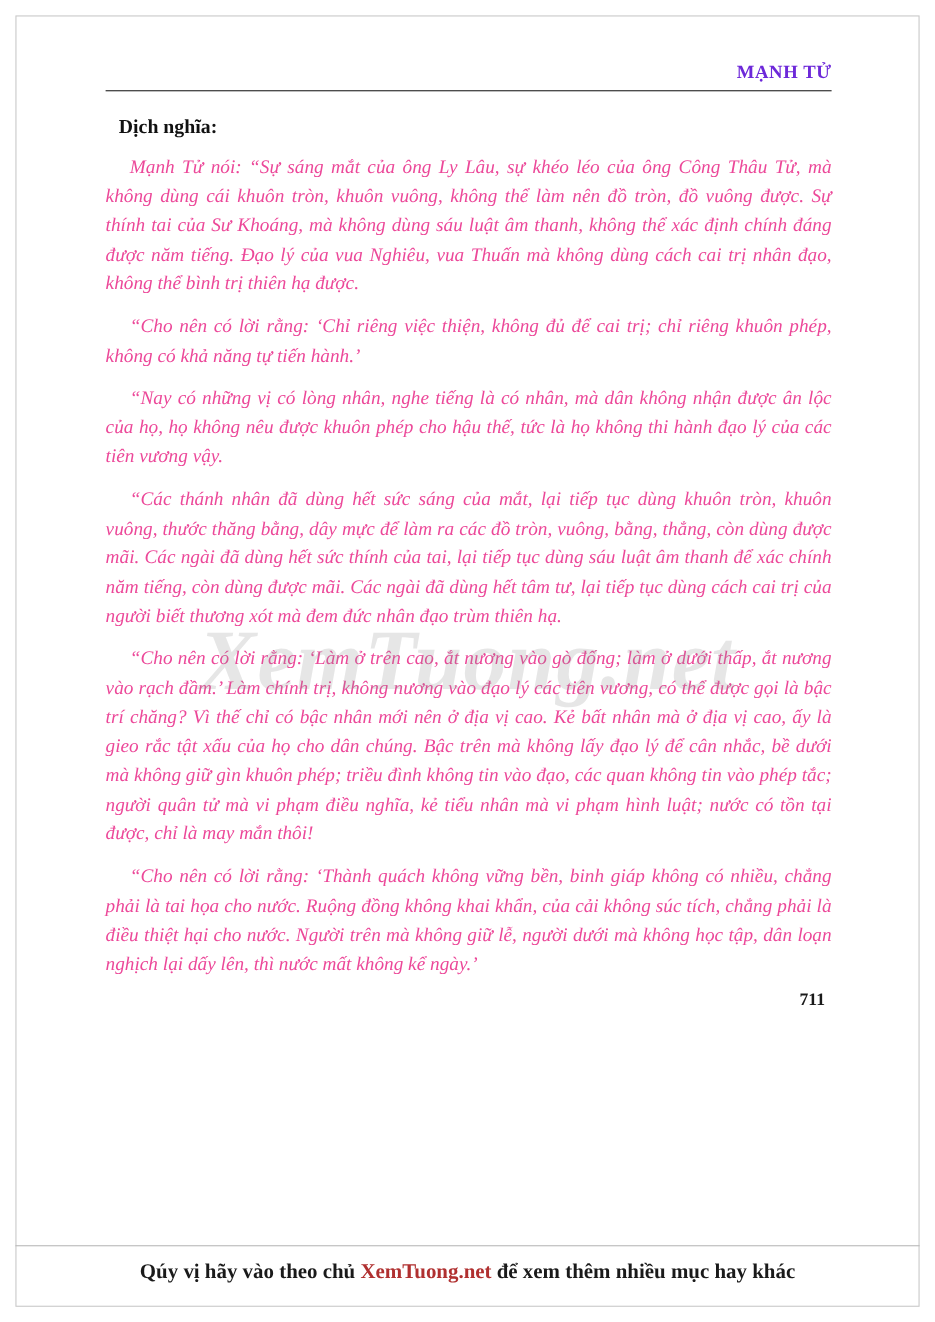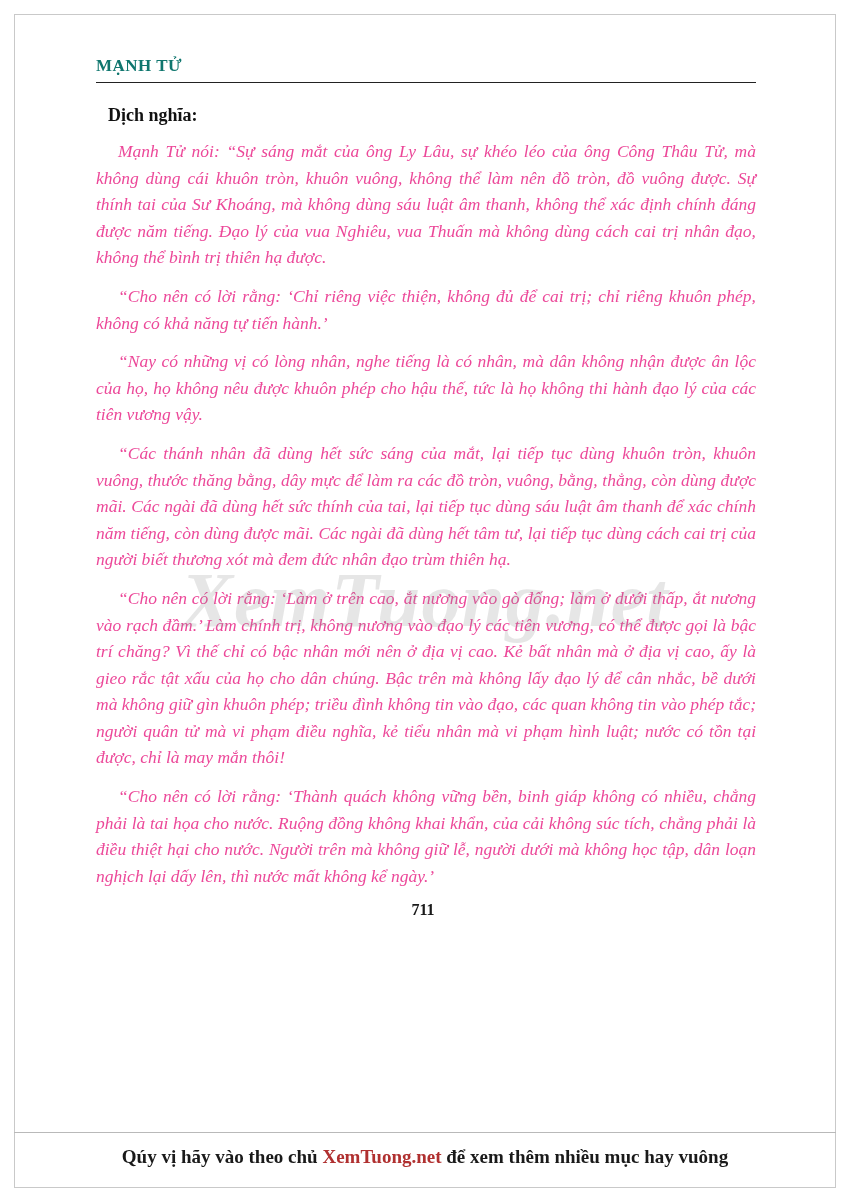--- a/index.html
+++ b/index.html
@@ -37,25 +37,26 @@
   }
 
   .content {
     position: absolute;
     left: 96px;
     top: 56px;
     width: 660px;
   }
 
   .header-row {
+    text-align: right;
     font-size: 17px;
     font-weight: bold;
     letter-spacing: 0.5px;
     padding-bottom: 6px;
-    color: #0f766e;
+    color: #6d28d9;
   }
   .header-rule {
     border-bottom: 1.6px solid #222;
     width: 100%;
     margin-bottom: 22px;
   }
 
   .section-title {
     font-size: 18px;
     font-weight: bold;
@@ -67,21 +68,21 @@
     font-size: 17.5px;
     line-height: 1.52;
     font-style: italic;
     text-align: justify;
     margin: 0 0 12px 0;
     text-indent: 22px;
     color: #ec4899;
   }
 
   .page-number {
-    text-align: center;
+    text-align: right;
     font-weight: bold;
     font-size: 16px;
     margin-top: 10px;
     padding-right: 6px;
     font-style: normal;
   }
 
   
   .watermark {
     position: absolute;
@@ -143,16 +144,16 @@
     <p class="para">“Cho nên có lời rằng: ‘Thành quách không vững bền, binh giáp không có nhiều, chẳng phải là tai họa cho nước. Ruộng đồng không khai khẩn, của cải không súc tích, chẳng phải là điều thiệt hại cho nước. Người trên mà không giữ lễ, người dưới mà không học tập, dân loạn nghịch lại dấy lên, thì nước mất không kể ngày.’</p>
 
     <div class="page-number">711</div>
   </div>
 
   <div class="watermark">XemTuong.net</div>
 
   <div class="footer-rule"></div>
 
   <div class="footer">
-    <span>Qúy vị hãy vào theo chủ </span><span class="brand" style="color: rgb(176, 48, 48);">XemTuong.net</span><span> để xem thêm nhiều mục hay vuông</span>
+    <span>Qúy vị hãy vào theo chủ </span><span class="brand" style="color: rgb(176, 48, 48);">XemTuong.net</span><span> để xem thêm nhiều mục hay khác</span>
   </div>
 
 </div>
 
 </body></html>

